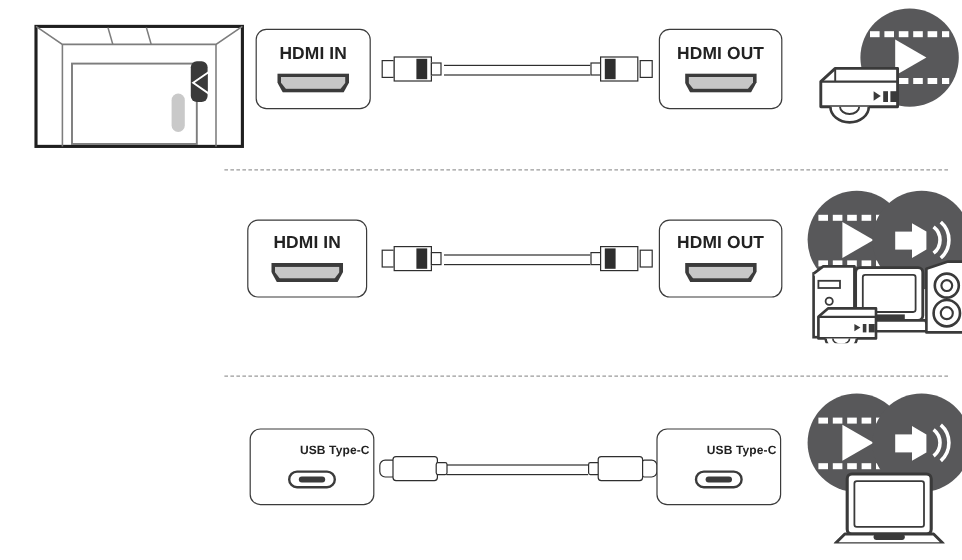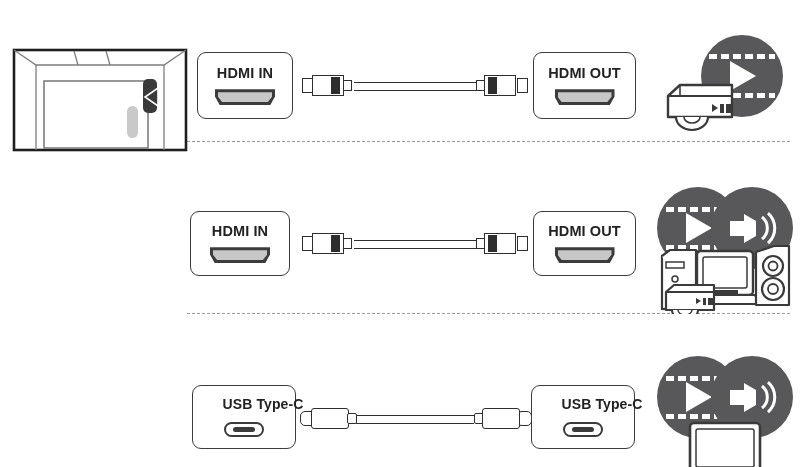--- a/index.html
+++ b/index.html
@@ -1,37 +1,37 @@
 <!DOCTYPE html>
 <html><head>
 <meta charset="utf-8">
 <style>
   html,body{margin:0;padding:0;background:#ffffff;}
   body{width:802px;height:467px;position:relative;overflow:hidden;
        font-family:"Liberation Sans","DejaVu Sans",sans-serif;}
 
   .stage{position:absolute;left:0;top:0;width:802px;height:467px;}
 
-  .row{position:absolute;left:0;width:700px;margin-top:28px;}
+  .row{position:absolute;left:16px;width:700px;}
   #row-1{top:0;height:134px;}
   #row-2{top:141px;height:165px;}
   #row-3{top:313px;height:154px;}
 
   .divider{position:absolute;left:187px;width:603px;height:1px;
            border-top:1px dashed #9a9a9a;}
   #divider-1{top:141px;}
   #divider-2{top:313px;}
 
   
   .port-box{position:absolute;background:#fff;border:1.4px solid #3b3b3b;
             border-radius:9px;display:flex;flex-direction:column;
             align-items:center;justify-content:center;box-sizing:border-box;}
   .port-label{font-size:14.5px;color:#222;letter-spacing:.1px;
               font-weight:600;line-height:1;white-space:nowrap;}
-  .port-label.c{font-weight:600;font-size:14px;padding-left:38px;}
+  .port-label.c{font-weight:600;font-size:10px;padding-left:38px;}
 
   
   .hdmi-socket{position:relative;width:60px;height:16px;margin-top:9px;}
   .hdmi-socket .outer{position:absolute;left:0;top:0;width:60px;height:16px;
      background:#3b3b3b;
      clip-path:polygon(0 0,100% 0,100% 45%,92% 100%,8% 100%,0 45%);}
   .hdmi-socket .inner{position:absolute;left:3px;top:3px;width:54px;height:10px;
      background:#c7c7c7;
      clip-path:polygon(0 0,100% 0,100% 45%,92% 100%,8% 100%,0 45%);}
 

